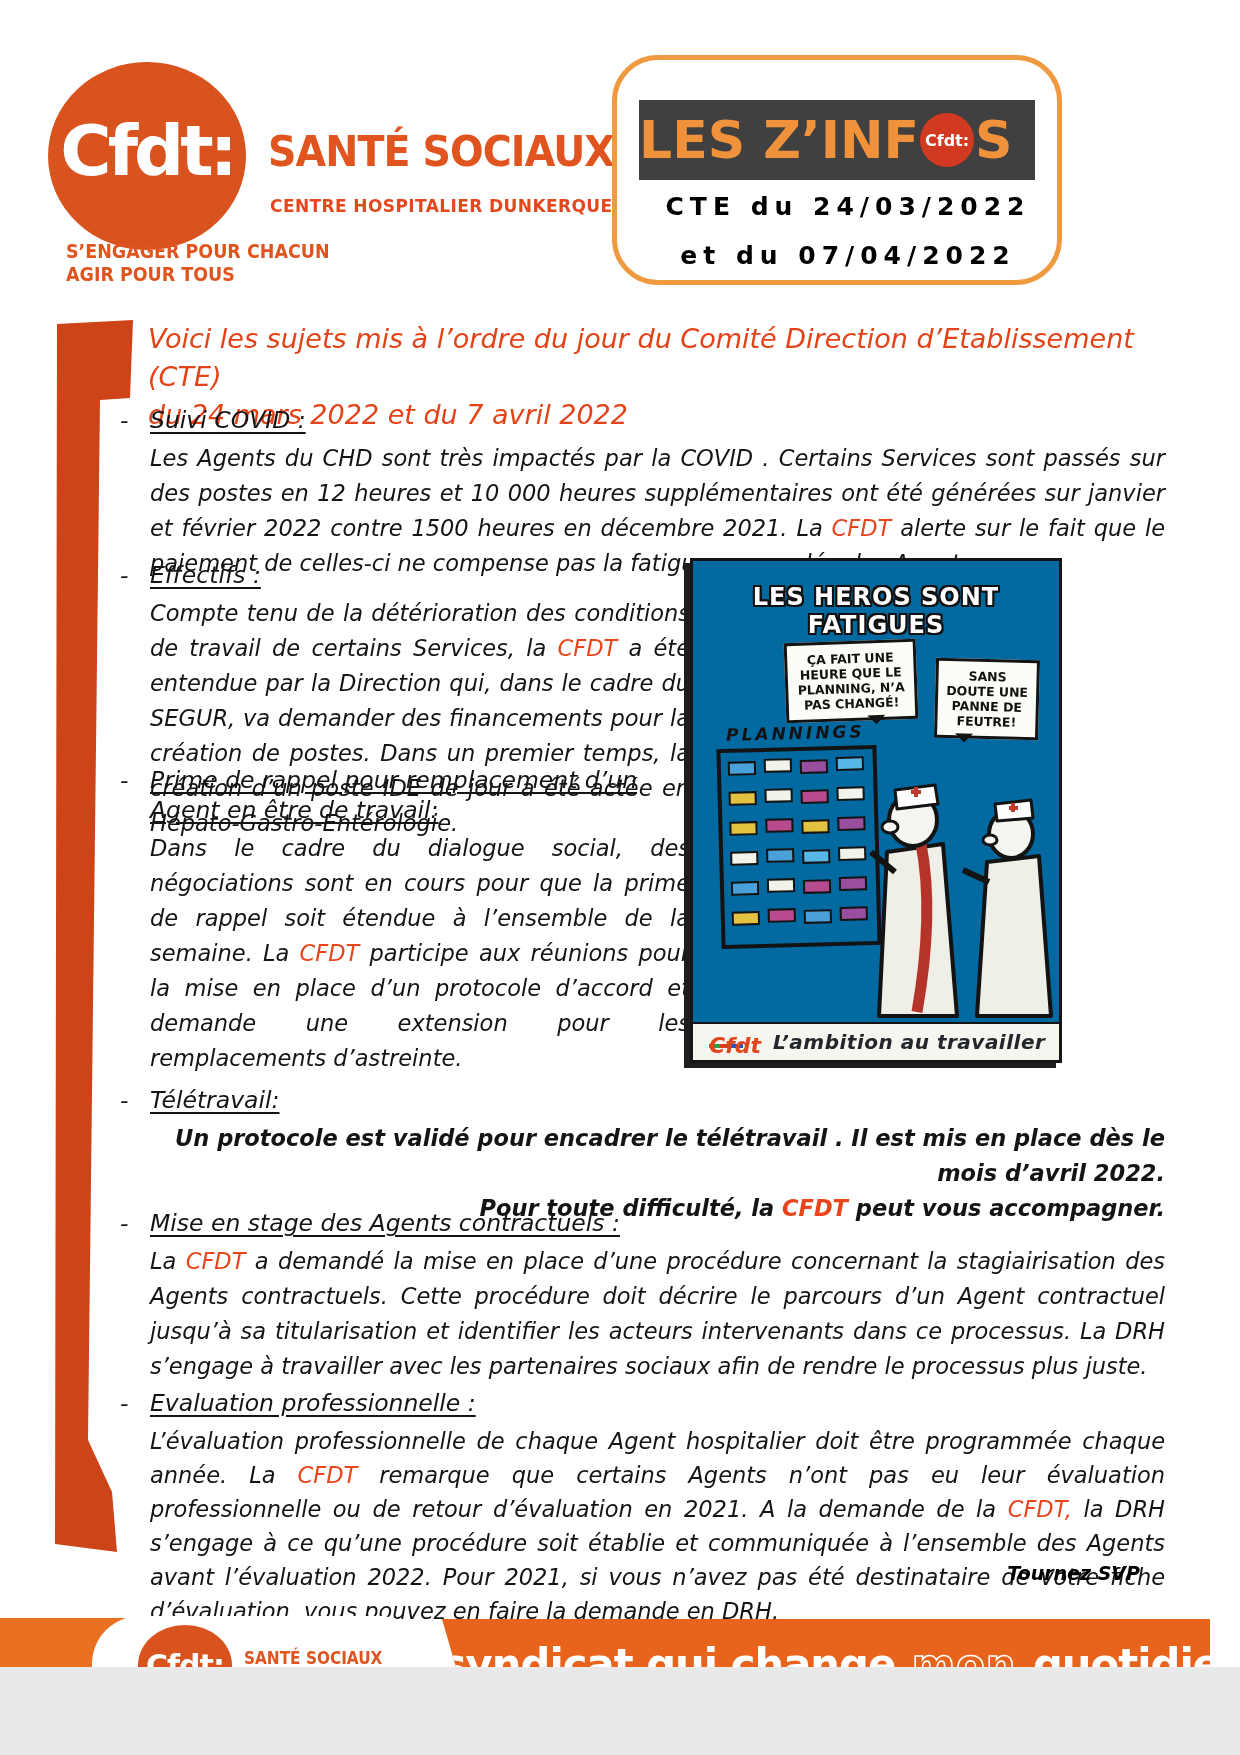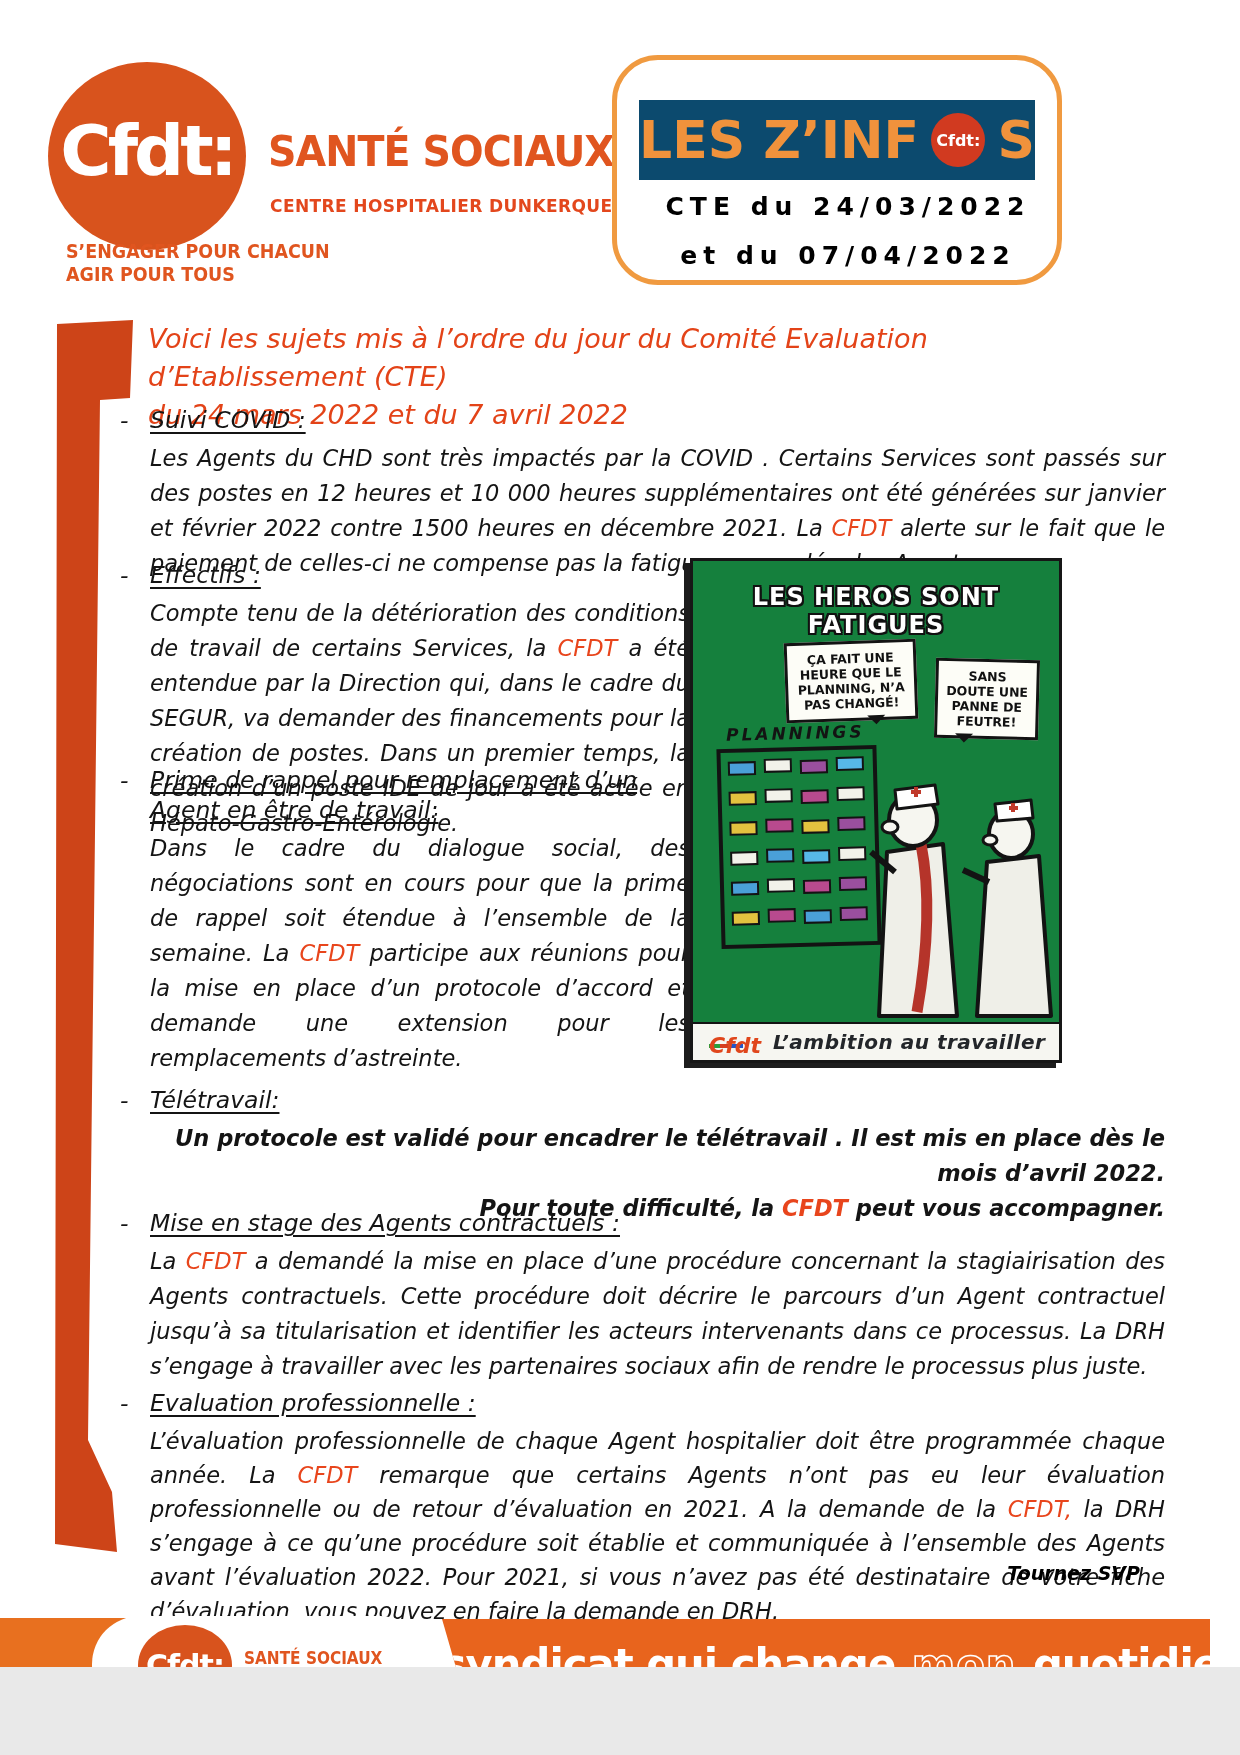--- a/index.html
+++ b/index.html
@@ -13,22 +13,22 @@
   .logo-circle-main span{color:#fff;font-size:70px;font-weight:800;letter-spacing:-4px;padding-bottom:10px;}
   .brand{position:absolute;left:268px;top:126px;font-size:43px;font-weight:700;color:#e0551f;
         transform:scaleX(0.92);transform-origin:left;white-space:nowrap;letter-spacing:-1px;}
   .brand-sub{position:absolute;left:270px;top:196px;font-size:17px;font-weight:700;color:#e3471d;letter-spacing:0.4px;text-align:center;}
   .tagline{position:absolute;left:66px;top:240px;font-size:19px;font-weight:700;color:#e0551f;
         line-height:23px;transform:scaleX(0.92);transform-origin:left;white-space:nowrap;}
 
   
   .infobox{position:absolute;left:612px;top:55px;width:450px;height:230px;background:#fff;
         border:5px solid #f09a40;border-radius:46px;}
-  .z-row{margin:40px auto 0;width:396px;height:80px;background:#0c4a6e;display:flex;
-        align-items:center;justify-content:space-between;}
+  .z-row{margin:40px auto 0;width:396px;height:80px;background:#404040;display:flex;
+        align-items:center;justify-content:flex-start;}
   .z-title{font-size:52px;font-weight:800;color:#f0923c;letter-spacing:0;white-space:pre;}
   .z-logo{width:54px;height:54px;border-radius:50%;background:#d13a20;color:#fff;display:flex;
         align-items:center;justify-content:center;font-size:16px;font-weight:800;margin:0 1px;flex:0 0 auto;}
   .date-line{width:100%;text-align:center;font-weight:700;color:#000;font-size:25px;letter-spacing:6px;margin-left:11px;}
   .date-1{margin-top:12px;} .date-2{margin-top:20px;}
 
   
   .ribbon{position:absolute;left:55px;top:320px;width:140px;height:1245px;}
 
   
@@ -40,21 +40,21 @@
   .sec-head{position:relative;font-size:23.5px;line-height:30px;
         text-decoration:underline;text-decoration-thickness:2px;text-underline-offset:4px;}
   .dash{position:absolute;left:-30px;top:0;text-decoration:none;}
   .sec-body{font-size:22.5px;line-height:35px;text-align:justify;margin-top:6px;}
   .sec-body.left{text-align:right;font-weight:bold;}
   .hl{color:#e8451c;}
   .footnote{position:absolute;left:930px;top:1562px;width:210px;text-align:right;
         font-weight:700;font-style:italic;font-size:19px;color:#000;}
 
   
-  .cartoon{position:absolute;left:690px;top:558px;width:372px;height:505px;background:#15803d;
+  .cartoon{position:absolute;left:690px;top:558px;width:372px;height:505px;background:#0369a1;
         border:3px solid #161616;box-shadow:-6px 5px 0 0 #1d1d1d;}
   .toon-title{position:absolute;top:22px;left:0;width:100%;text-align:center;font-weight:800;
         font-size:24px;color:#fff;letter-spacing:1px;
         text-shadow:2px 2px 0 #111,-2px 2px 0 #111,2px -2px 0 #111,-2px -2px 0 #111,
                     0 2px 0 #111,2px 0 0 #111,0 -2px 0 #111,-2px 0 0 #111;}
   .bubble{position:absolute;background:#fdfdf7;border:3px solid #131313;padding:7px 6px;
         font-weight:700;font-size:12.5px;line-height:15px;text-align:center;color:#111;}
   .bubble-left{left:92px;top:80px;width:132px;transform:rotate(-2deg);}
   .bubble-left::after{content:"";position:absolute;bottom:-16px;left:62%;
         border:9px solid transparent;border-top-color:#131313;}
@@ -116,21 +116,21 @@
     </div>
     <div class="date-line date-1">CTE du 24/03/2022</div>
     <div class="date-line date-2">et du 07/04/2022</div>
   </div>
 
   <svg class="ribbon" viewBox="0 0 140 1245" preserveAspectRatio="none">
     <polygon points="2,4 78,0 75,78 45,80 33,1120 57,1172 62,1232 0,1224" fill="#cd4418"></polygon>
   </svg>
 
   <div class="intro">
-    <div>Voici les sujets mis à l’ordre du jour du Comité  Evaluation d’Etablissement (CTE)</div>
+    <div>Voici les sujets mis à l’ordre du jour du Comité  Direction d’Etablissement (CTE)</div>
     <div>du 24 mars 2022 et du 7 avril 2022</div>
   </div>
 
   <div class="section" style="top:405px;width:1015px;">
     <div class="sec-head"><span class="dash">-</span><span>Suivi COVID :</span></div>
     <div class="sec-body"><span>Les Agents du CHD sont très impactés par la COVID . Certains Services sont passés sur des postes en 12 heures et 10 000 heures supplémentaires ont été générées  sur janvier et février  2022 contre 1500 heures en décembre 2021. La </span><span class="hl">CFDT</span><span> alerte sur le fait que le paiement de celles-ci ne compense pas la fatigue accumulée des Agents.</span></div>
   </div>
 
   <div class="section" style="top:560px;width:540px;">
     <div class="sec-head"><span class="dash">-</span><span>Effectifs :</span></div>

